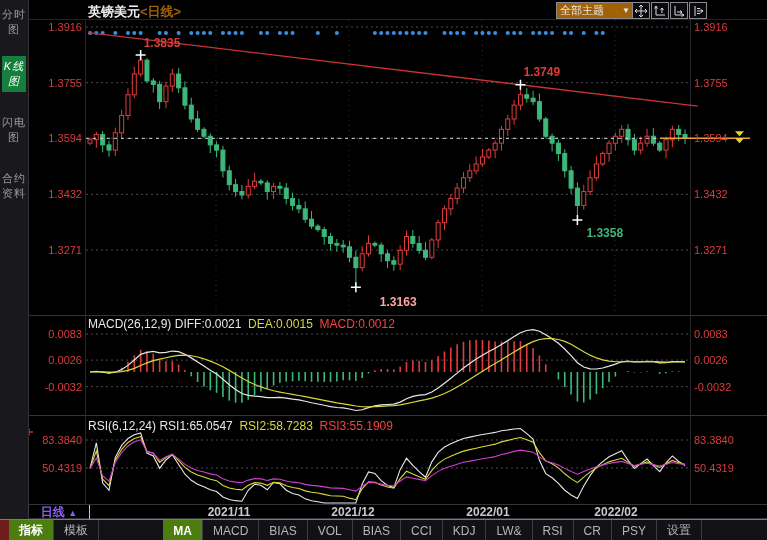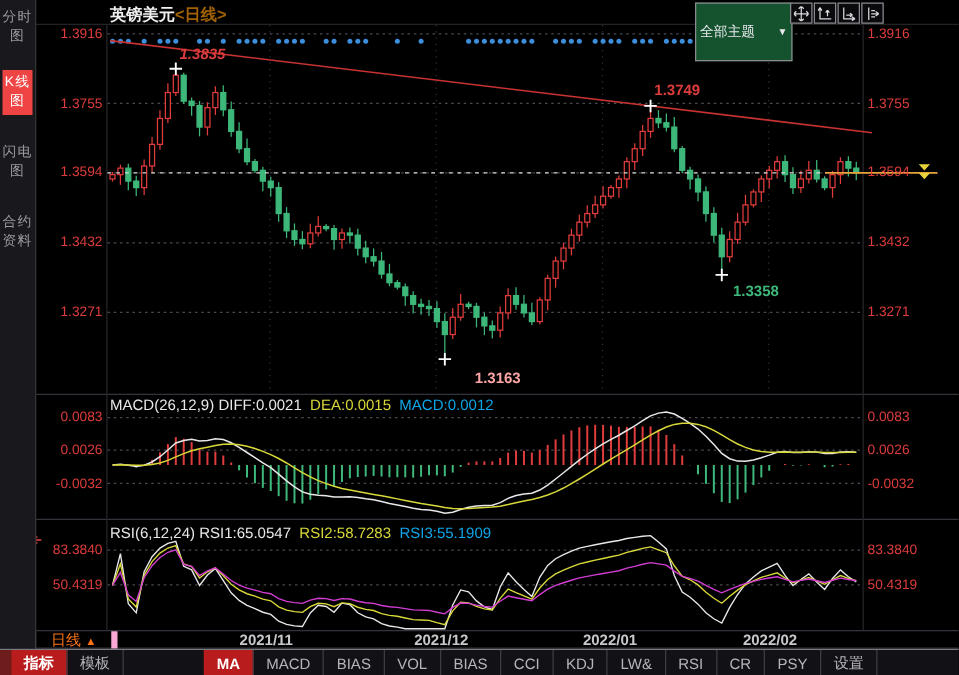--- a/index.html
+++ b/index.html
@@ -6,51 +6,51 @@
   body{width:767px;height:540px;position:relative;overflow:hidden;
        font-family:"Liberation Sans","DejaVu Sans",sans-serif;}
   .abs{position:absolute;}
   #chart-svg{position:absolute;left:0;top:0;z-index:1;}
   .txt{position:absolute;z-index:3;white-space:nowrap;}
   
   #title{left:88px;top:3px;font-size:13px;font-weight:bold;color:#f0f0f0;}
   #title .tag{color:#a16207;}
   #theme-dd{left:556px;top:2px;width:70px;height:15px;border:1px solid #8a8a92;
             color:#e8e8ee;font-size:11px;display:flex;align-items:center;
-            justify-content:space-between;padding:15px 3px;background:#14532d;z-index:3;}
+            justify-content:space-between;padding:0 3px;background:#a16207;z-index:3;}
   .tbtn{width:16px;height:15px;border:1px solid #8a8a92;background:#0a0a0c;
         top:2px;display:flex;align-items:center;justify-content:center;z-index:3;}
   
   #sidebar{left:0;top:0;width:28px;height:519px;background:#19191d;z-index:2;
            border-right:1px solid #333;}
   .side-tab{position:absolute;left:2px;width:24px;text-align:center;
             font-size:11px;line-height:15px;color:#9a9aa2;word-break:break-all;
             padding:3px 0;letter-spacing:1px;}
-  .side-tab.sel{background:#ef4444;color:#fff;}
+  .side-tab.sel{background:#15803d;color:#fff;font-style:italic;}
   .axlbl{font-size:11px;color:#dd3c3c;}
   .axL{left:32px;width:50px;text-align:right;}
   .axR{left:694px;width:56px;text-align:left;}
   
   .phead{font-size:12px;color:#e8e8e8;}
-  .phead .y{color:#d8d83a;} .phead .m{color:#0ea5e9;}
+  .phead .y{color:#d8d83a;} .phead .m{color:#ef4444;}
   .anno{font-size:12px;font-weight:bold;}
   
   #xrow{left:0;top:505px;width:767px;height:14px;z-index:3;}
   #period-cell{position:absolute;left:28px;top:0;width:60px;height:14px;
-      border-left:1px solid #3c3c44;border-right:5px solid #f9a8d4;
-      color:#f97316;font-weight:normal;font-size:12px;text-align:center;line-height:14px;}
+      border-left:1px solid #3c3c44;border-right:1px solid #f9a8d4;
+      color:#8b5cf6;font-weight:bold;font-size:12px;text-align:center;line-height:14px;}
   .xlbl{position:absolute;top:0;transform:translateX(-50%);font-size:12px;
         font-weight:bold;color:#c8c8cc;}
   
   #tabbar{left:0;top:519px;width:767px;height:21px;background:#121216;
           border-top:1px solid #7a7a82;display:flex;align-items:stretch;z-index:3;}
   #tabbar .blk{width:9px;background:#6e1c1c;flex:0 0 auto;}
   .btab{flex:0 0 auto;display:flex;align-items:center;padding:0 10px;
         font-size:12px;color:#b4b4bc;border-right:1px solid #3c3c44;cursor:default;}
-  .btab.sel{background:#b91c1c;color:#fff;font-weight:bold;}
+  .btab.sel{background:#4d7c0f;color:#fff;font-weight:bold;}
   .btab.vip{color:#e8a33d;font-weight:bold;margin-top:40px;}
 </style>
 </head>
 <body>
 
 <svg id="chart-svg" width="767" height="540">
     <line x1="28" y1="315.5" x2="767" y2="315.5" stroke="#34343c" stroke-width="1"></line>
     <line x1="28" y1="415.5" x2="767" y2="415.5" stroke="#34343c" stroke-width="1"></line>
     <line x1="28" y1="504.5" x2="767" y2="504.5" stroke="#34343c" stroke-width="1"></line>
     <line x1="28" y1="518.5" x2="767" y2="518.5" stroke="#34343c" stroke-width="1"></line>
@@ -466,21 +466,21 @@
 
 <div class="txt phead" style="left:88px;top:317px;">
   <span>MACD(26,12,9)</span>&nbsp;<span>DIFF:0.0021</span>&nbsp;&nbsp;<span class="y">DEA:0.0015</span>&nbsp;&nbsp;<span class="m">MACD:0.0012</span>
 </div>
 <div class="txt phead" style="left:88px;top:419px;">
   <span>RSI(6,12,24)</span>&nbsp;<span>RSI1:65.0547</span>&nbsp;&nbsp;<span class="y">RSI2:58.7283</span>&nbsp;&nbsp;<span class="m">RSI3:55.1909</span>
 </div>
 
 <div class="abs" id="xrow">
   <div id="period-cell"><span>日线</span> <span style="font-size:9px;">▲</span></div>
-<div class="xlbl" style="left: 213px;">2021/11</div>
+<div class="xlbl" style="left: 229px;">2021/11</div>
     <div class="xlbl" style="left: 353px;">2021/12</div>
     <div class="xlbl" style="left: 488px;">2022/01</div>
     <div class="xlbl" style="left: 616px;">2022/02</div>
   </div>
 
 <div class="abs" id="tabbar">
     <div class="blk"></div>
     <div class="btab sel">指标</div>
     <div class="btab">模板</div>
     <div class="btab vip">VIP指标</div>
@@ -511,16 +511,16 @@
 <div class="txt axlbl axL" style="top: 328.003px;">0.0083</div>
 <div class="txt axlbl axR" style="top: 328.003px;">0.0083</div>
 <div class="txt axlbl axL" style="top: 354.097px;">0.0026</div>
 <div class="txt axlbl axR" style="top: 354.097px;">0.0026</div>
 <div class="txt axlbl axL" style="top: 380.65px;">-0.0032</div>
 <div class="txt axlbl axR" style="top: 380.65px;">-0.0032</div>
 <div class="txt axlbl axL" style="top: 434px;">83.3840</div>
 <div class="txt axlbl axR" style="top: 434px;">83.3840</div>
 <div class="txt axlbl axL" style="top: 461.999px;">50.4319</div>
 <div class="txt axlbl axR" style="top: 461.999px;">50.4319</div>
-<div class="txt anno" style="left: 143.64px; top: 36.0046px; color: rgb(221, 60, 60); font-style: italic;">1.3835</div>
+<div class="txt anno" style="left: 143.64px; top: 36.0046px; color: rgb(221, 60, 60);">1.3835</div>
 <div class="txt anno" style="left: 523.44px; top: 64.7379px; color: rgb(221, 60, 60);">1.3749</div>
 <div class="txt anno" style="left: 586.41px; top: 225.921px; color: rgb(61, 184, 122);">1.3358</div>
 <div class="txt anno" style="left: 379.86px; top: 295.339px; color: #fca5a5;">1.3163</div>
 
 </body></html>

